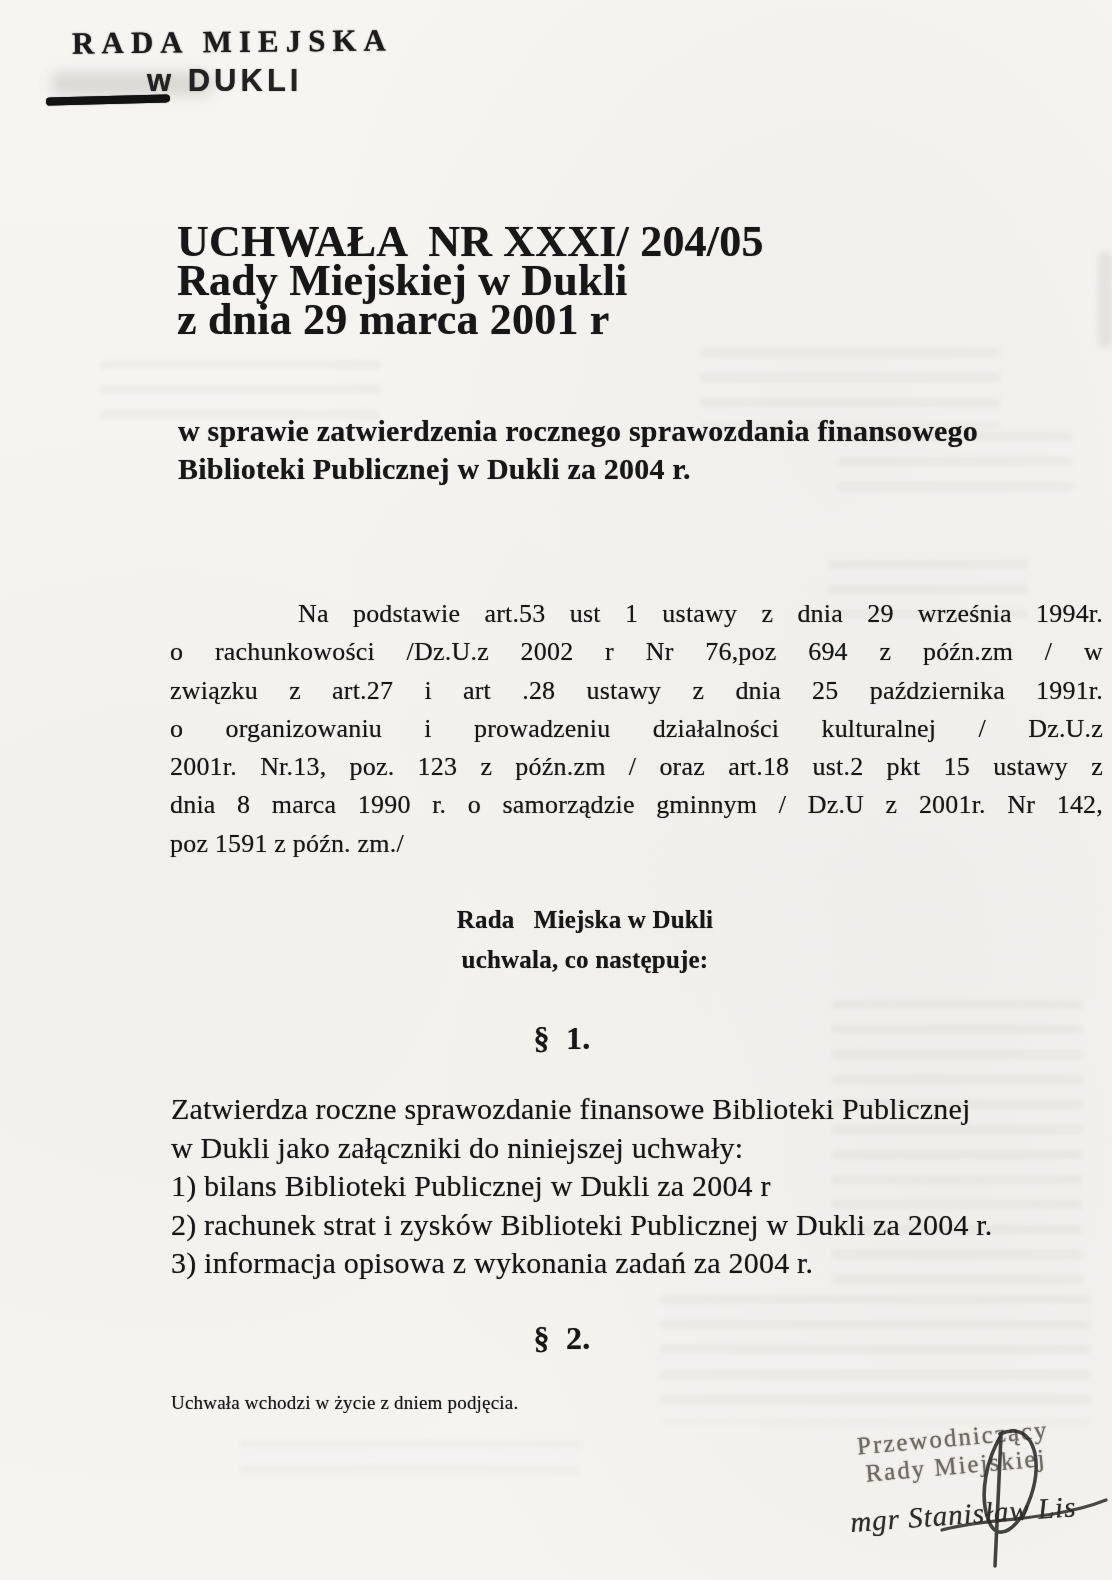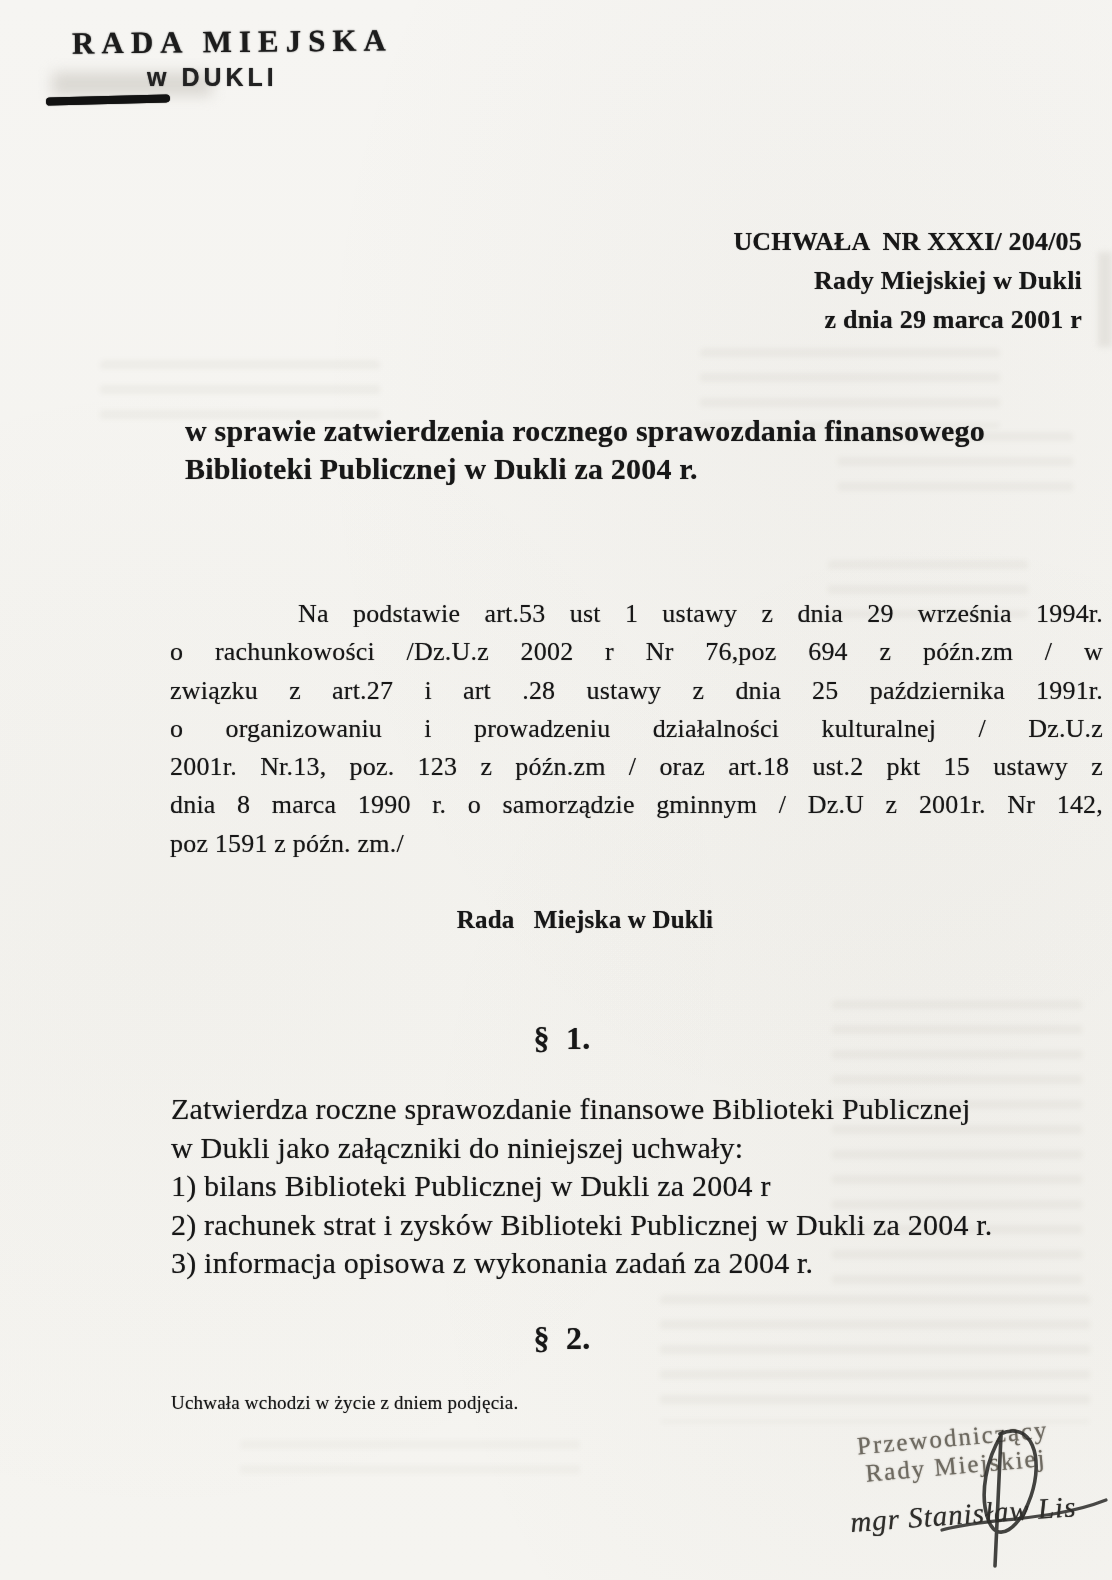--- a/index.html
+++ b/index.html
@@ -14,33 +14,33 @@
     overflow:hidden;
     font-family:"Liberation Serif", serif;
   }
   .abs { position:absolute; }
   .doc-text { color:#171717; text-shadow:0 0 1px rgba(25,25,25,.55); letter-spacing:.2px; }
   .pre { white-space:pre-wrap; }
 
   
   .stamp1 { left:72px; top:24px; font-size:31px; font-weight:700; letter-spacing:7px;
             color:#1c1c1c; text-shadow:0 0 1.5px rgba(20,20,20,.8); transform:rotate(-.6deg); }
-  .stamp2 { left:147px; top:63px; font-family:"Liberation Sans", sans-serif; font-size:25px;
+  .stamp2 { left:147px; top:63px; font-family:"Liberation Sans", sans-serif; font-size:31px;
             font-weight:700; letter-spacing:4px; color:#222; text-shadow:0 0 1.2px rgba(20,20,20,.7); }
   .stamp-smudge { left:52px; top:72px; width:160px; height:24px; background:#d2cfc9;
             filter:blur(7px); opacity:.75; }
   .stamp-bar { left:46px; top:96px; width:124px; height:8px; background:#121212;
             border-radius:4px; transform:rotate(-1.6deg); box-shadow:0 0 1px #000; }
 
   
-  .title-block { left:148px; top:222px; width:934px; text-align:right;
-                 font-weight:700; font-size:26px; line-height:39px; }
+  .title-block { left:177px; top:222px; width:934px; text-align:left;
+                 font-weight:700; font-size:44px; line-height:39px; }
 
   
-  .subject { left:185px; top:412px; width:910px; font-weight:700; font-size:30px; line-height:38px; }
+  .subject { left:178px; top:412px; width:910px; font-weight:700; font-size:30px; line-height:38px; }
 
   
   .preamble { left:170px; top:595px; width:933px; font-size:26px; line-height:38.3px; }
   .jline { text-align:justify; text-align-last:justify; }
   .indent { margin-left:128px; }
 
   .heading-block { left:118px; top:900px; width:934px; text-align:center;
                    font-weight:700; font-size:25px; line-height:40px; }
   .para-head { left:6px; top:1020px; width:1112px; text-align:center;
                font-weight:700; font-size:32px; }
@@ -101,20 +101,21 @@
     <div class="jline">o rachunkowości /Dz.U.z 2002 r Nr 76,poz 694 z późn.zm / w</div>
     <div class="jline">związku z art.27 i art .28 ustawy z dnia 25 października 1991r.</div>
     <div class="jline">o organizowaniu i prowadzeniu działalności kulturalnej / Dz.U.z</div>
     <div class="jline">2001r. Nr.13, poz. 123 z późn.zm / oraz art.18 ust.2 pkt 15 ustawy z</div>
     <div class="jline">dnia 8 marca 1990 r. o samorządzie gminnym / Dz.U z 2001r. Nr 142,</div>
     <div>poz 1591 z późn. zm./</div>
   </div>
 
   <div class="abs heading-block doc-text">
     <div class="pre">Rada   Miejska w Dukli</div>
+    <div>uchwala, co następuje:</div>
   </div>
 
   <div class="abs para-head doc-text pre">§  1.</div>
   <div class="abs sec1-body doc-text">
     <div>Zatwierdza roczne sprawozdanie finansowe Biblioteki Publicznej</div>
     <div>w Dukli jako załączniki do niniejszej uchwały:</div>
     <div>1) bilans Biblioteki Publicznej w Dukli za 2004 r</div>
     <div>2) rachunek strat i zysków Biblioteki Publicznej w Dukli za 2004 r.</div>
     <div>3) informacja opisowa z wykonania zadań za 2004 r.</div>
   </div>

